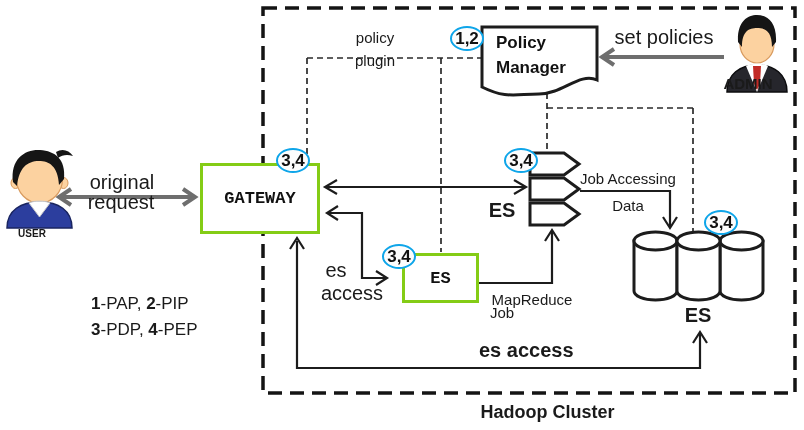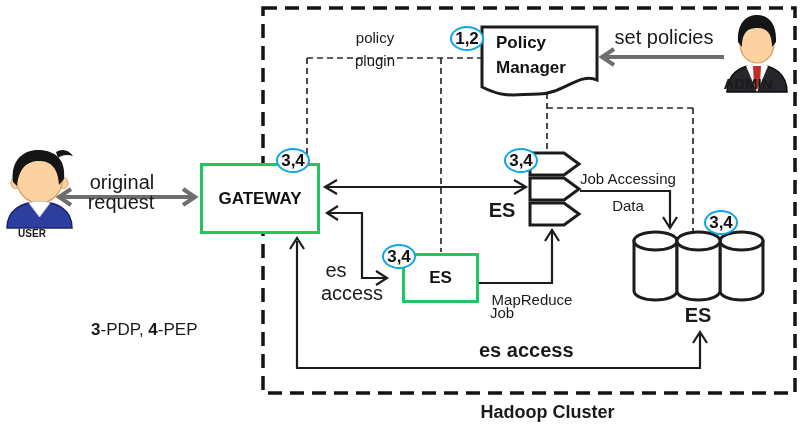--- a/index.html
+++ b/index.html
@@ -6,22 +6,22 @@
   #stage{
     position:relative;width:804px;height:430px;background:#ffffff;overflow:hidden;
     font-family:"Liberation Sans", sans-serif;color:#1a1a1a;
   }
   #diagram-svg{position:absolute;left:0;top:0;z-index:1;}
   .lbl{position:absolute;z-index:3;text-align:center;font-size:20px;line-height:1.08;white-space:nowrap;color:#1a1a1a;}
   .lbl.left{text-align:left;}
   .lbl.bold{font-weight:bold;}
   .lbl.small{font-size:15px;}
   .node-box{
-    position:absolute;z-index:2;box-sizing:border-box;background:#fff;border:3px solid #22c55e;
-    display:flex;align-items:center;justify-content:center;font-weight:bold;font-size:17px;color:#111;
+    position:absolute;z-index:2;box-sizing:border-box;background:#fff;border:3px solid #84cc16;
+    display:flex;align-items:center;justify-content:center;font-weight:bold;font-size:17px;color:#111;font-family:Liberation Mono, monospace;
   }
   .badge{
     position:absolute;z-index:4;box-sizing:border-box;width:34px;height:25px;background:#fdfdfd;
     border:2px solid #0ea5e9;border-radius:50%;display:flex;align-items:center;justify-content:center;
     font-weight:bold;font-size:17px;color:#111;
   }
   .legend-line{position:absolute;z-index:3;font-size:17px;white-space:nowrap;color:#1a1a1a;}
   .legend-line .lb{font-weight:bold;}
   .doc-text{position:absolute;z-index:3;font-weight:bold;font-size:17px;line-height:25px;white-space:nowrap;color:#111;}
 </style>
@@ -165,17 +165,18 @@
   <div class="lbl small" style="left:482px;top:305px;width:40px;">Job</div>
 
   <div class="lbl small left" style="left:580px;top:171px;width:118px;">Job Accessing</div>
   <div class="lbl small" style="left:602px;top:198px;width:52px;">Data</div>
 
   <div class="lbl" style="left:479px;top:340px;width:90px;font-weight:bold;">es access</div>
 
   <div class="lbl bold" style="left:486px;top:200px;width:32px;">ES</div>
   <div class="lbl bold" style="left:680px;top:305px;width:36px;">ES</div>
 
+  <div class="legend-line" style="left:91px;top:294px;"><span class="lb">1</span><span>-PAP, </span><span class="lb">2</span><span>-PIP</span></div>
   <div class="legend-line" style="left:91px;top:320px;"><span class="lb">3</span><span>-PDP, </span><span class="lb">4</span><span>-PEP</span></div>
 
   <div class="lbl bold" style="left:440px;top:403px;width:215px;font-size:18px;">Hadoop Cluster</div>
 
 </div>
 
 </body></html>

